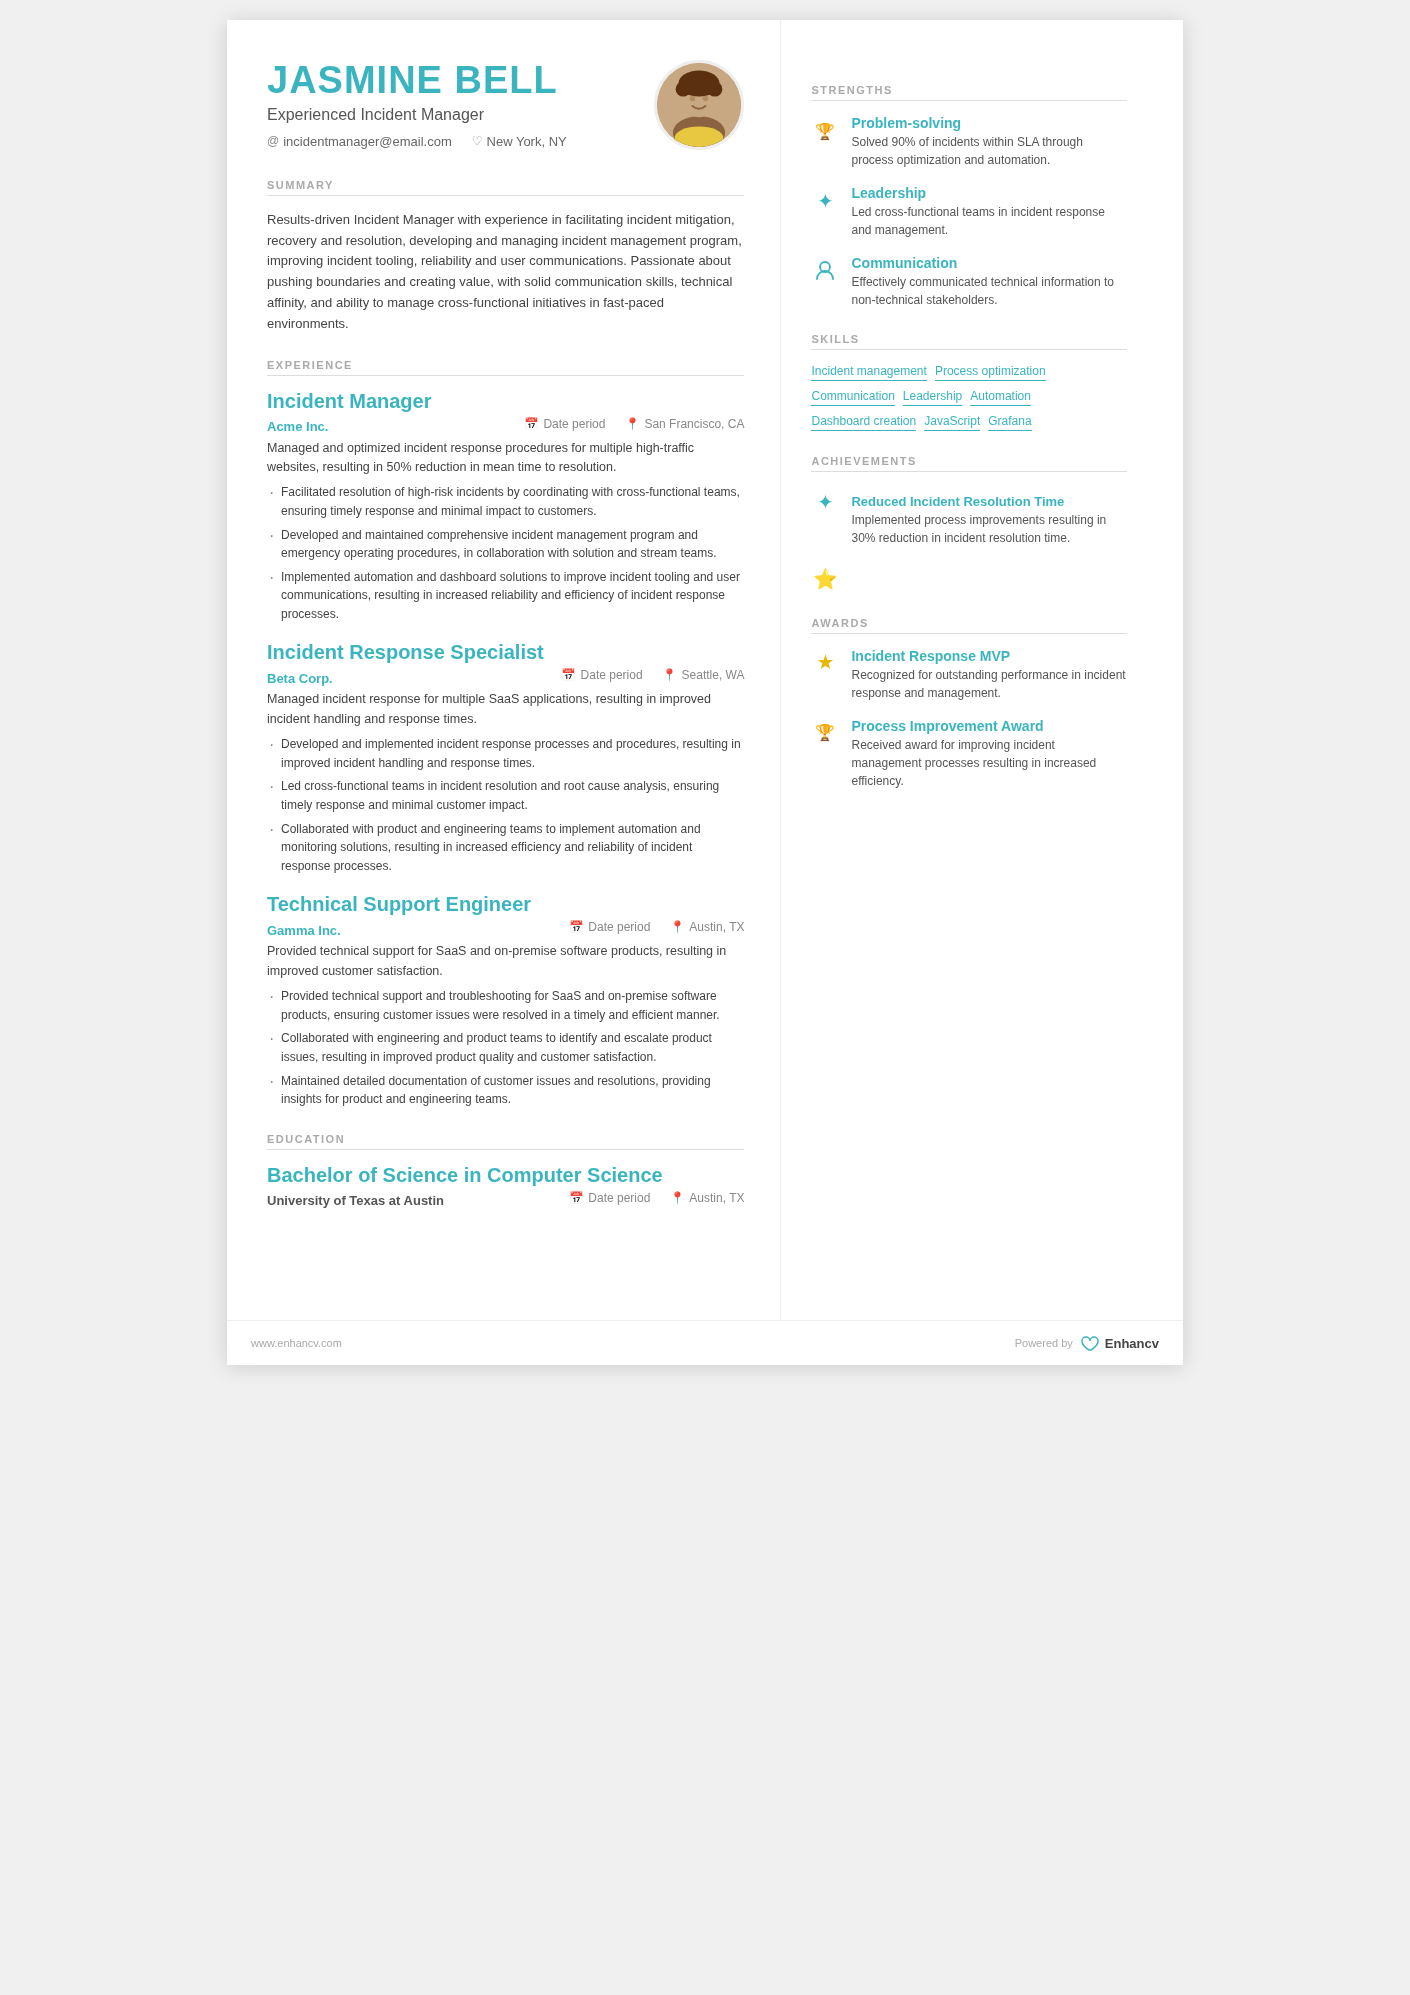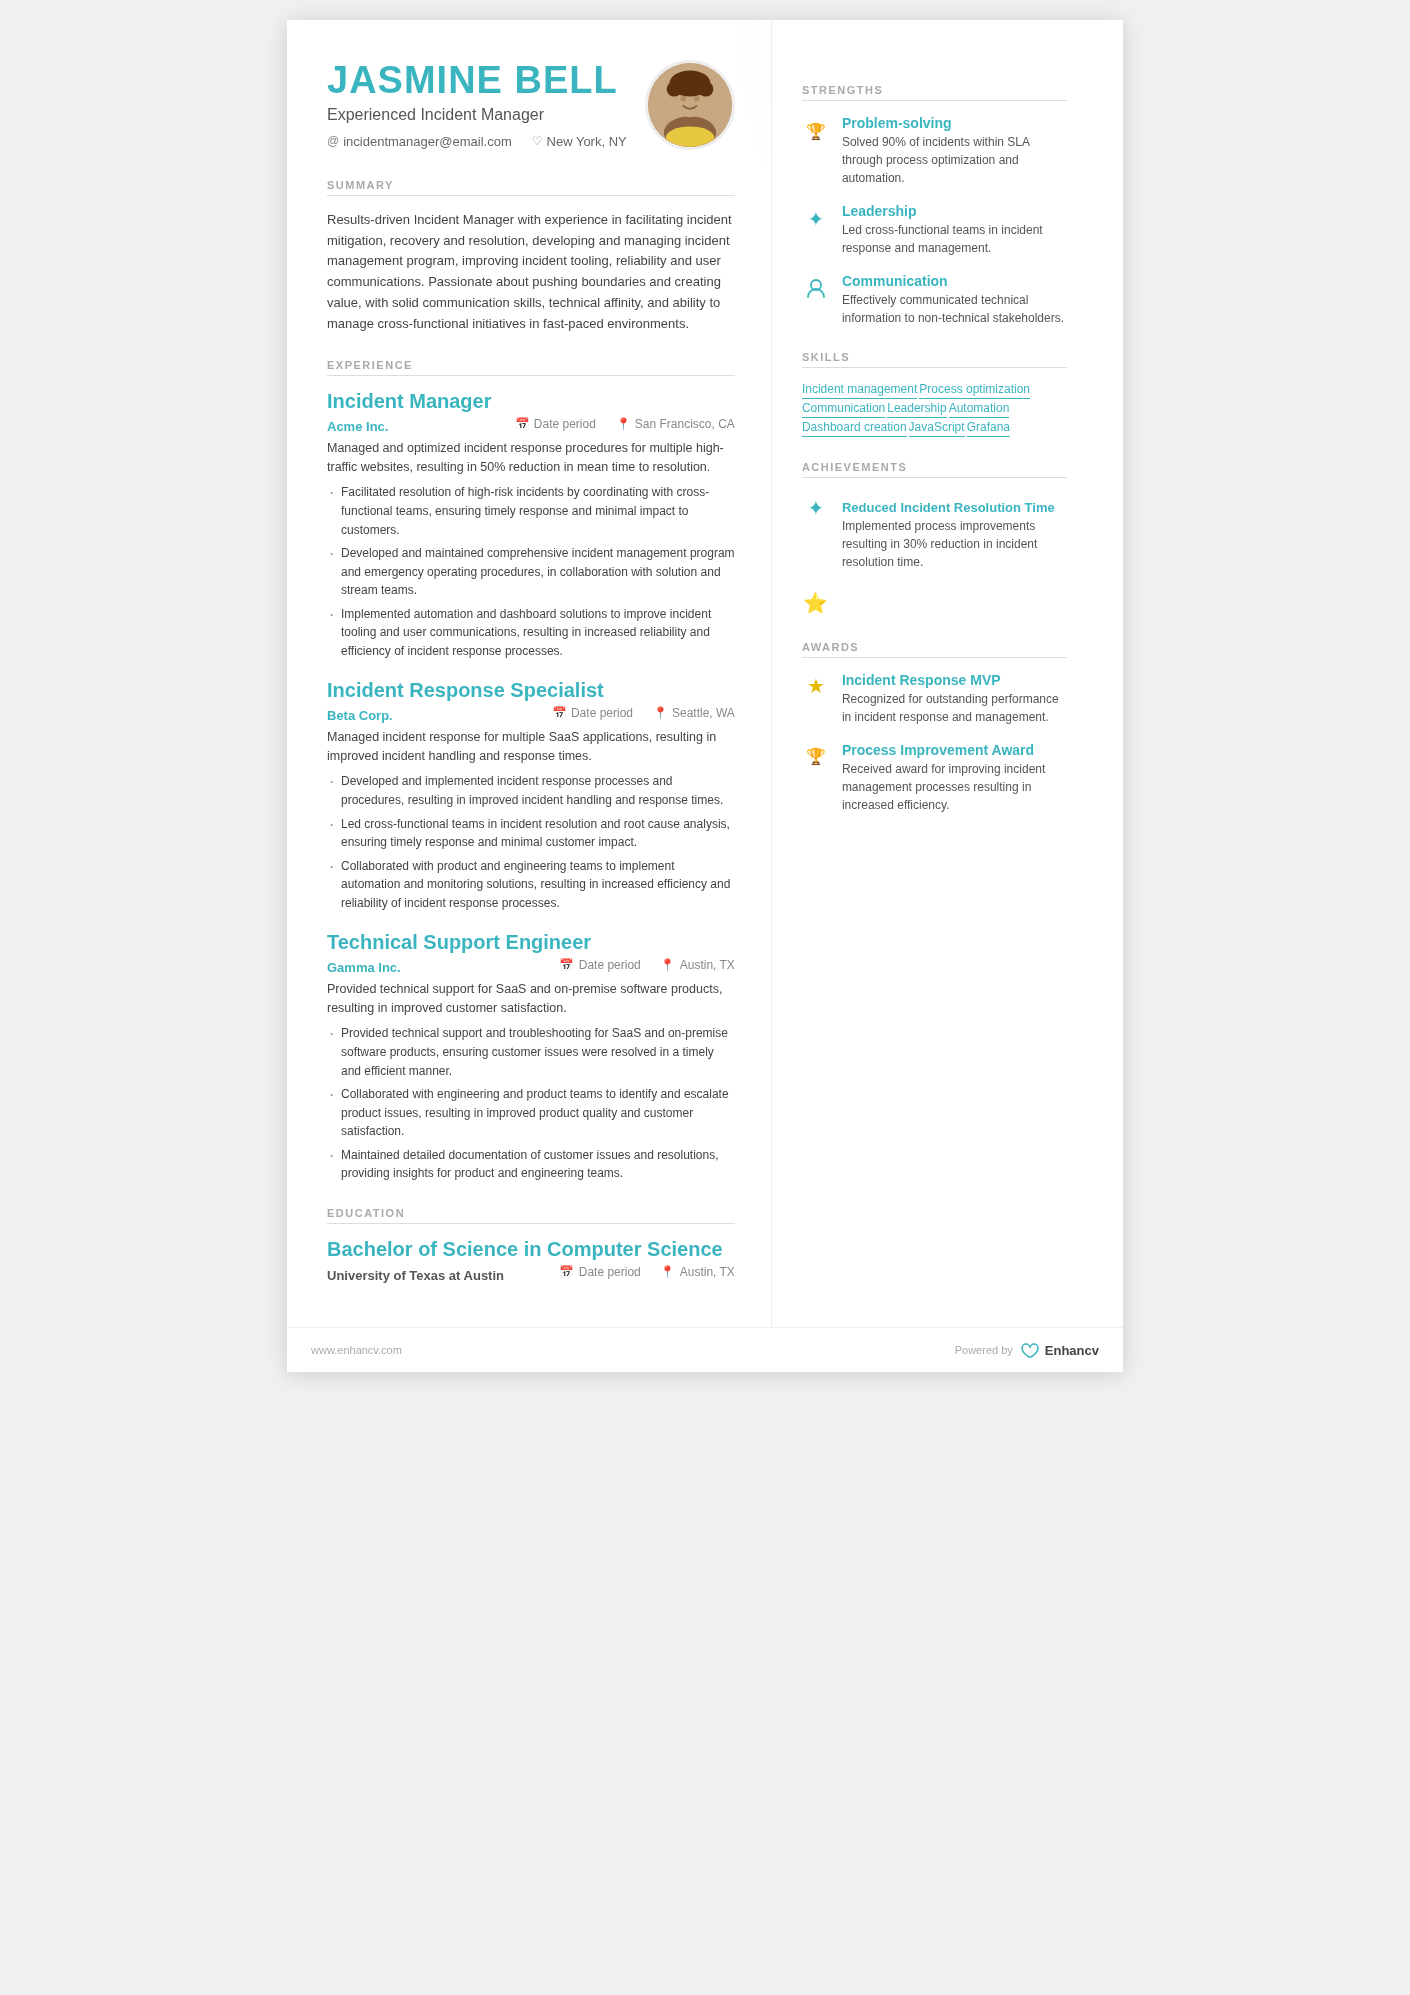--- a/index.html
+++ b/index.html
@@ -5,21 +5,21 @@
     * { margin: 0; padding: 0; box-sizing: border-box; }
     body {
       font-family: 'Segoe UI', Arial, sans-serif;
       background: #f0f0f0;
       display: flex;
       justify-content: center;
       align-items: flex-start;
       padding: 20px;
     }
     .resume-wrapper {
-      width: 836px;
+      width: 956px;
       background: #fff;
       box-shadow: 0 2px 20px rgba(0,0,0,0.15);
       position: relative;
       overflow: hidden;
     }
     
     .resume-wrapper::before {
       content: '';
       position: absolute;
       top: 0; right: 0;
@@ -211,21 +211,21 @@
     }
     .strength-desc {
       font-size: 12px;
       color: #555;
       line-height: 1.5;
     }
     
     .skills-grid {
       display: flex;
       flex-wrap: wrap;
-      gap: 2px;
+      gap: 8px;
       margin-bottom: 10px;
       text-align: right;
     }
     .skill-tag {
       font-size: 12px;
       color: #3ab5c0;
       border-bottom: 1px solid #3ab5c0;
       padding-bottom: 2px;
     }
     

